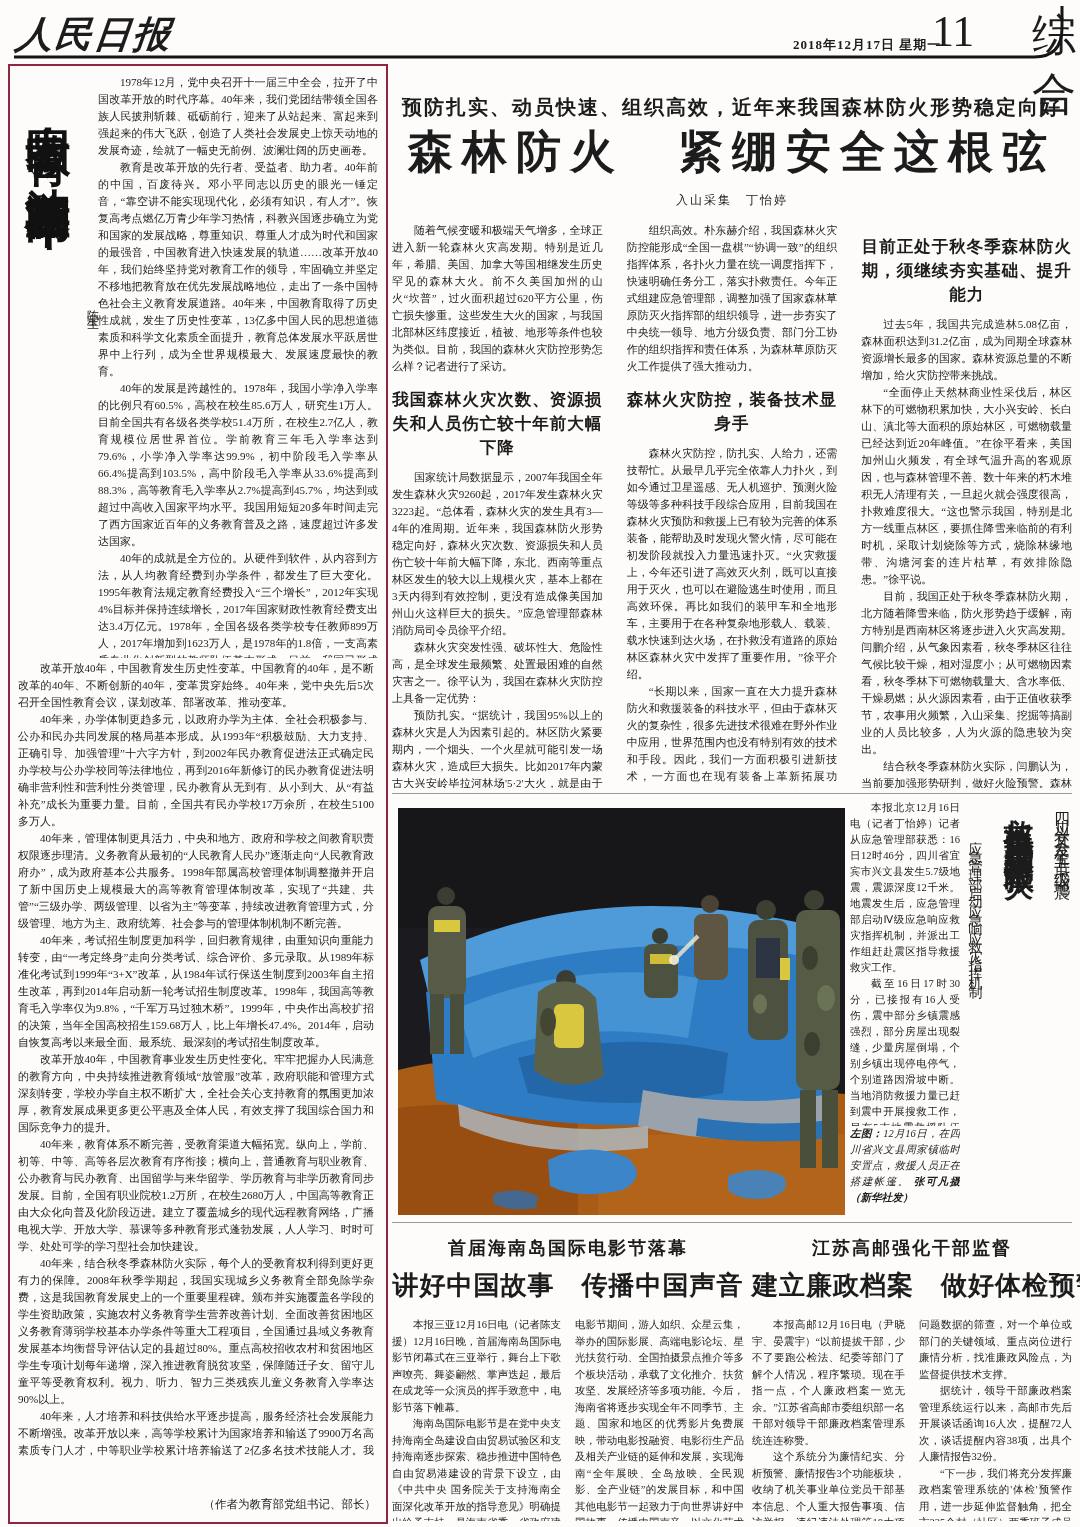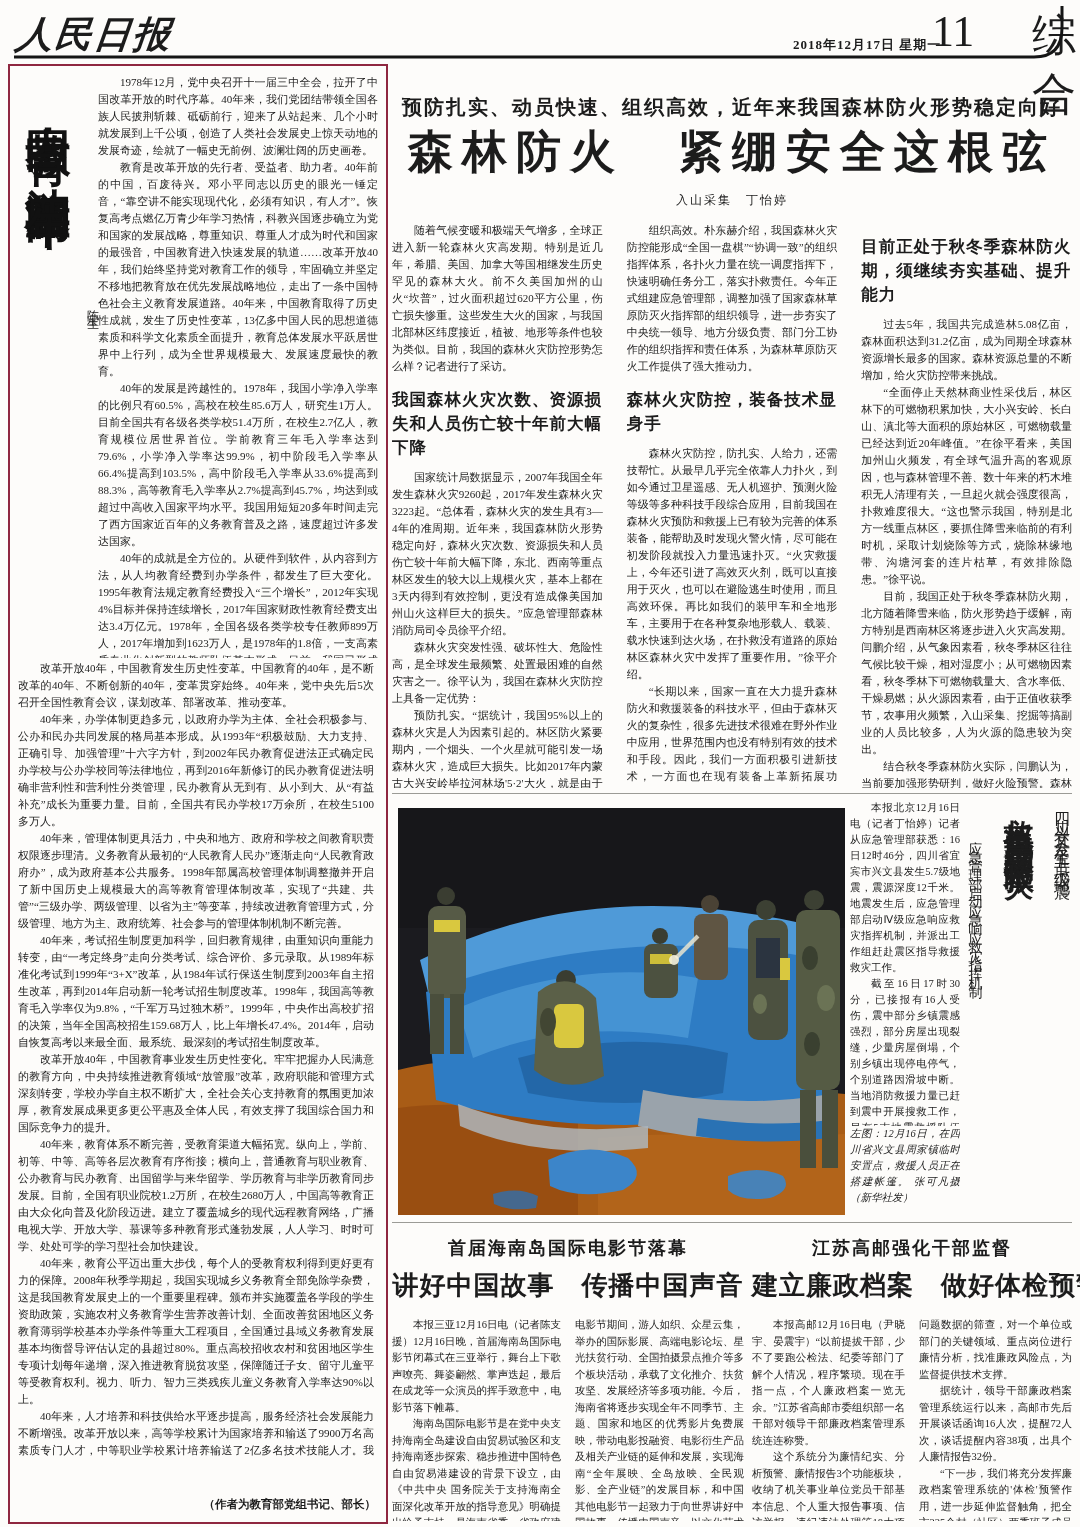--- a/index.html
+++ b/index.html
@@ -13,44 +13,44 @@
   #m-section{position:absolute;left:988px;top:6px;font-size:44px;font-weight:500;letter-spacing:4px;text-align:right;}
   #m-rule{position:absolute;left:0;top:0;width:1080px;height:64px;pointer-events:none;}
   
   #edu-box{position:absolute;left:8px;top:64px;width:376px;height:1456px;
     border:2px solid #8f2740;background:#fdfcfa;}
   #edu-headline{position:absolute;left:8px;top:26px;height:580px;writing-mode:vertical-rl;
     font-family:"Liberation Sans",sans-serif;font-weight:900;font-size:45px;letter-spacing:3px;color:#111;}
   #edu-author{position:absolute;left:74px;top:234px;writing-mode:vertical-rl;font-size:12px;letter-spacing:4px;}
   #edu-intro{position:absolute;left:88px;top:8px;width:280px;height:584px;overflow:hidden;}
   #edu-body{position:absolute;left:8px;top:594px;width:356px;height:800px;overflow:hidden;}
-  #edu-note{position:absolute;right:10px;bottom:10px;font-size:11.5px;font-weight:700;}
+  #edu-note{position:absolute;right:10px;bottom:10px;font-size:11.5px;font-weight:400;}
   .bp{margin:0;font-size:11px;line-height:17px;text-align:justify;}
   .ind{text-indent:2em;}
   
   #forest{position:absolute;left:392px;top:64px;width:680px;height:726px;}
   #f-kicker{position:absolute;left:0;top:30px;width:680px;text-align:center;
     font-size:20px;font-weight:700;letter-spacing:2px;}
   #f-headline{position:absolute;left:0;top:58px;width:680px;text-align:center;
     font-family:"Liberation Sans",sans-serif;font-weight:900;font-size:45px;letter-spacing:9px;}
   #f-byline{position:absolute;left:0;top:128px;width:680px;text-align:center;font-size:12px;letter-spacing:2px;}
   #f-cols{position:absolute;left:0;top:158px;width:680px;height:566px;display:flex;gap:24px;}
   .fcol{width:216px;height:566px;overflow:hidden;}
   .subhead{font-family:"Liberation Sans",sans-serif;font-weight:700;font-size:16.5px;
-    line-height:24px;margin:12px 0 10px;letter-spacing:1px;}
+    line-height:24px;text-align:center;margin:12px 0 10px;letter-spacing:1px;}
   
   .hrule{position:absolute;left:392px;width:680px;height:0;border-top:1px solid #9b9b96;}
   
   #photo{position:absolute;left:398px;top:808px;width:447px;height:407px;}
   
   #quake-text{position:absolute;left:850px;top:800px;width:110px;height:326px;overflow:hidden;}
   #quake-text .bp{font-size:10.5px;line-height:16px;}
   #quake-caption{position:absolute;left:850px;top:1126px;width:110px;height:90px;overflow:hidden;
     font-style:italic;font-size:10.5px;line-height:16px;text-align:justify;}
-  #quake-caption .cap-label,#quake-caption .cap-credit{font-weight:400;font-style:italic;}
+  #quake-caption .cap-label,#quake-caption .cap-credit{font-weight:700;font-style:italic;}
   #quake-head{position:absolute;left:964px;top:796px;width:108px;height:422px;writing-mode:vertical-rl;}
   #q-kicker{font-size:16px;letter-spacing:6px;padding-top:4px;font-weight:500;}
   #q-headline{font-size:30px;font-weight:900;letter-spacing:4px;margin:0 12px 0 14px;}
   #q-subhead{font-size:14px;letter-spacing:9px;padding-top:34px;}
   
   .b-art{position:absolute;top:1236px;height:288px;}
   #film{left:392px;width:352px;}
   #integrity{left:752px;width:320px;}
   .b-kicker{text-align:center;font-size:18px;font-weight:700;letter-spacing:2px;margin:0 0 8px;}
   .b-headline{text-align:center;font-family:"Liberation Sans",sans-serif;font-weight:900;
@@ -69,34 +69,34 @@
   <div id="m-pagenum">11</div>
   <div id="m-section">综合</div>
   <svg id="m-rule" viewBox="0 0 1080 64">
     <path d="M14 57 H1034 Q1062 57 1062 28 V6" fill="none" stroke="#151515" stroke-width="3"></path>
   </svg>
 
   <div id="edu-box">
     <div id="edu-headline">中国教育：波澜壮阔四十年</div>
     <div id="edu-author">陈宝生</div>
     <div id="edu-intro">
-      <p class="bp ind">1978年12月，党中央召开十一届三中全会，拉开了中国改革开放的时代序幕。40年来，我们党团结带领全国各族人民披荆斩棘、砥砺前行，迎来了从站起来、几个小时就发展到上千公顷，创造了人类社会发展史上惊天动地的发展奇迹，绘就了一幅史无前例、波澜壮阔的历史画卷。</p>
+      <p class="bp ind">1978年12月，党中央召开十一届三中全会，拉开了中国改革开放的时代序幕。40年来，我们党团结带领全国各族人民披荆斩棘、砥砺前行，迎来了从站起来、富起来到强起来的伟大飞跃，创造了人类社会发展史上惊天动地的发展奇迹，绘就了一幅史无前例、波澜壮阔的历史画卷。</p>
       <p class="bp ind">教育是改革开放的先行者、受益者、助力者。40年前的中国，百废待兴。邓小平同志以历史的眼光一锤定音，“靠空讲不能实现现代化，必须有知识，有人才”。恢复高考点燃亿万青少年学习热情，科教兴国逐步确立为党和国家的发展战略，尊重知识、尊重人才成为时代和国家的最强音，中国教育进入快速发展的轨道……改革开放40年，我们始终坚持党对教育工作的领导，牢固确立并坚定不移地把教育放在优先发展战略地位，走出了一条中国特色社会主义教育发展道路。40年来，中国教育取得了历史性成就，发生了历史性变革，13亿多中国人民的思想道德素质和科学文化素质全面提升，教育总体发展水平跃居世界中上行列，成为全世界规模最大、发展速度最快的教育。</p>
       <p class="bp ind">40年的发展是跨越性的。1978年，我国小学净入学率的比例只有60.5%，高校在校生85.6万人，研究生1万人。目前全国共有各级各类学校51.4万所，在校生2.7亿人，教育规模位居世界首位。学前教育三年毛入学率达到79.6%，小学净入学率达99.9%，初中阶段毛入学率从66.4%提高到103.5%，高中阶段毛入学率从33.6%提高到88.3%，高等教育毛入学率从2.7%提高到45.7%，均达到或超过中高收入国家平均水平。我国用短短20多年时间走完了西方国家近百年的义务教育普及之路，速度超过许多发达国家。</p>
       <p class="bp ind">40年的成就是全方位的。从硬件到软件，从内容到方法，从人均教育经费到办学条件，都发生了巨大变化。1995年教育法规定教育经费投入“三个增长”，2012年实现4%目标并保持连续增长，2017年国家财政性教育经费支出达3.4万亿元。1978年，全国各级各类学校专任教师899万人，2017年增加到1623万人，是1978年的1.8倍，一支高素质专业化创新型的教师队伍基本形成。目前，我国已形成比较完备的教育法律制度体系，包括16部教育法律法规和一批教育行政规章，为教育改革发展提供了有力保障，办教育的条件发生了翻天覆地的变化。</p>
 
     </div>
     <div id="edu-body">
       <p class="bp ind">改革开放40年，中国教育发生历史性变革。中国教育的40年，是不断改革的40年、不断创新的40年，变革贯穿始终。40年来，党中央先后5次召开全国性教育会议，谋划改革、部署改革、推动变革。</p>
       <p class="bp ind">40年来，办学体制更趋多元，以政府办学为主体、全社会积极参与、公办和民办共同发展的格局基本形成。从1993年“积极鼓励、大力支持、正确引导、加强管理”十六字方针，到2002年民办教育促进法正式确定民办学校与公办学校同等法律地位，再到2016年新修订的民办教育促进法明确非营利性和营利性分类管理，民办教育从无到有、从小到大、从“有益补充”成长为重要力量。目前，全国共有民办学校17万余所，在校生5100多万人。</p>
       <p class="bp ind">40年来，管理体制更具活力，中央和地方、政府和学校之间教育职责权限逐步理清。义务教育从最初的“人民教育人民办”逐渐走向“人民教育政府办”，成为政府基本公共服务。1998年部属高校管理体制调整撤并开启了新中国历史上规模最大的高等教育管理体制改革，实现了“共建、共管”“三级办学、两级管理、以省为主”等变革，持续改进教育管理方式，分级管理、地方为主、政府统筹、社会参与的管理体制机制不断完善。</p>
       <p class="bp ind">40年来，考试招生制度更加科学，回归教育规律，由重知识向重能力转变，由“一考定终身”走向分类考试、综合评价、多元录取。从1989年标准化考试到1999年“3+X”改革，从1984年试行保送生制度到2003年自主招生改革，再到2014年启动新一轮考试招生制度改革。1998年，我国高等教育毛入学率仅为9.8%，“千军万马过独木桥”。1999年，中央作出高校扩招的决策，当年全国高校招生159.68万人，比上年增长47.4%。2014年，启动自恢复高考以来最全面、最系统、最深刻的考试招生制度改革。</p>
       <p class="bp ind">改革开放40年，中国教育事业发生历史性变化。牢牢把握办人民满意的教育方向，中央持续推进教育领域“放管服”改革，政府职能和管理方式深刻转变，学校办学自主权不断扩大，全社会关心支持教育的氛围更加浓厚，教育发展成果更多更公平惠及全体人民，有效支撑了我国综合国力和国际竞争力的提升。</p>
       <p class="bp ind">40年来，教育体系不断完善，受教育渠道大幅拓宽。纵向上，学前、初等、中等、高等各层次教育有序衔接；横向上，普通教育与职业教育、公办教育与民办教育、出国留学与来华留学、学历教育与非学历教育同步发展。目前，全国有职业院校1.2万所，在校生2680万人，中国高等教育正由大众化向普及化阶段迈进。建立了覆盖城乡的现代远程教育网络，广播电视大学、开放大学、慕课等多种教育形式蓬勃发展，人人学习、时时可学、处处可学的学习型社会加快建设。</p>
-      <p class="bp ind">40年来，教育公平迈出重大步伐，每个人的受教育权利得到更好更有力的保障。2008年秋季学期起，我国实现城乡义务教育全部免除学杂费，这是我国教育发展史上的一个重要里程碑。颁布并实施覆盖各学段的学生资助政策，实施农村义务教育学生营养改善计划、全面改善贫困地区义务教育薄弱学校基本办学条件等重大工程项目，全国通过县域义务教育发展基本均衡督导评估认定的县超过80%。重点高校招收农村和贫困地区学生专项计划每年递增，深入推进教育脱贫攻坚，保障随迁子女、留守儿童平等受教育权利。视力、听力、智力三类残疾儿童义务教育入学率达90%以上。</p>
+      <p class="bp ind">40年来，结合秋冬季森林防火实际，每个人的受教育权利得到更好更有力的保障。2008年秋季学期起，我国实现城乡义务教育全部免除学杂费，这是我国教育发展史上的一个重要里程碑。颁布并实施覆盖各学段的学生资助政策，实施农村义务教育学生营养改善计划、全面改善贫困地区义务教育薄弱学校基本办学条件等重大工程项目，全国通过县域义务教育发展基本均衡督导评估认定的县超过80%。重点高校招收农村和贫困地区学生专项计划每年递增，深入推进教育脱贫攻坚，保障随迁子女、留守儿童平等受教育权利。视力、听力、智力三类残疾儿童义务教育入学率达90%以上。</p>
       <p class="bp ind">40年来，人才培养和科技供给水平逐步提高，服务经济社会发展能力不断增强。改革开放以来，高等学校累计为国家培养和输送了9900万名高素质专门人才，中等职业学校累计培养输送了2亿多名技术技能人才。我国劳动年龄人口平均受教育年限达10.5年，新增劳动力中接受过高等教育的比例超过45%，平均受教育年限达13.5年，高于世界平均水平。国家先后实施“211工程”“985工程”“2011计划”“双一流”建设等重大项目，我国高校在全球主要排行榜上的位次整体大幅前移，进入世界排名前列的高校数量显著增加。全国60%以上的基础研究和重大科研任务、60%以上的国家重点实验室依托高校承担和建设，高校科研能力和智库作用持续增强，为创新驱动发展提供了有力支撑。</p>
 
     </div>
     <div id="edu-note">（作者为教育部党组书记、部长）</div>
   </div>
 
   <div id="forest">
     <div id="f-kicker">预防扎实、动员快速、组织高效，近年来我国森林防火形势稳定向好</div>
     <div id="f-headline">森林防火　紧绷安全这根弦</div>
     <div id="f-byline">入山采集　丁怡婷</div>

